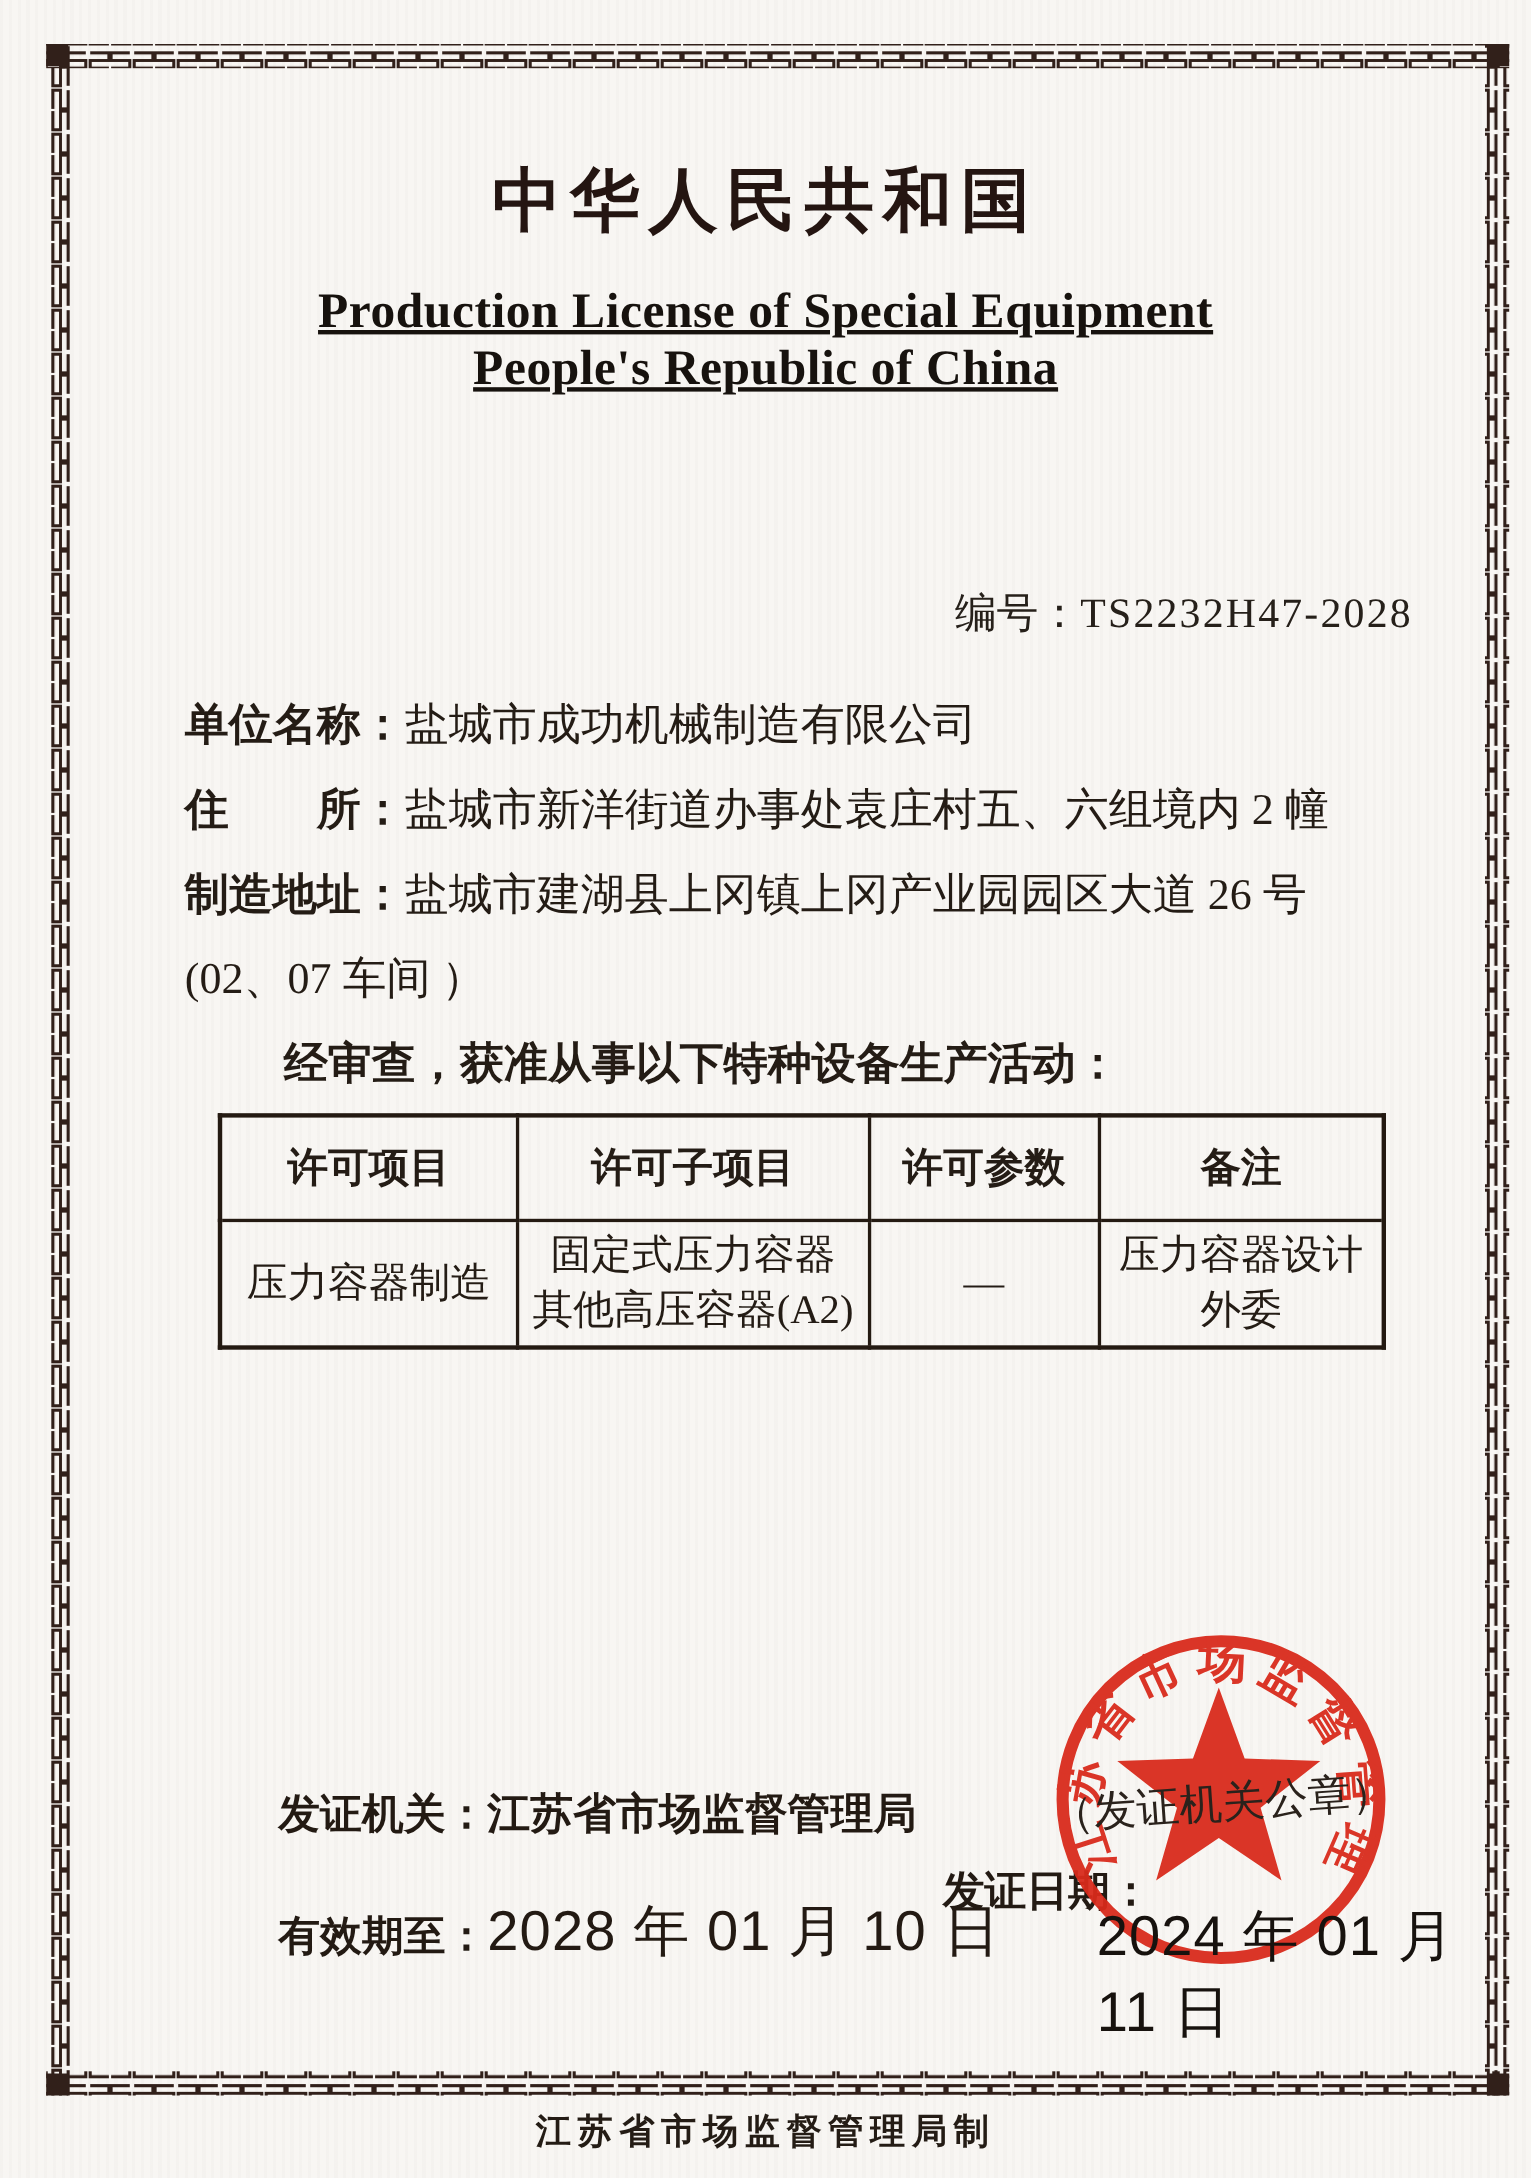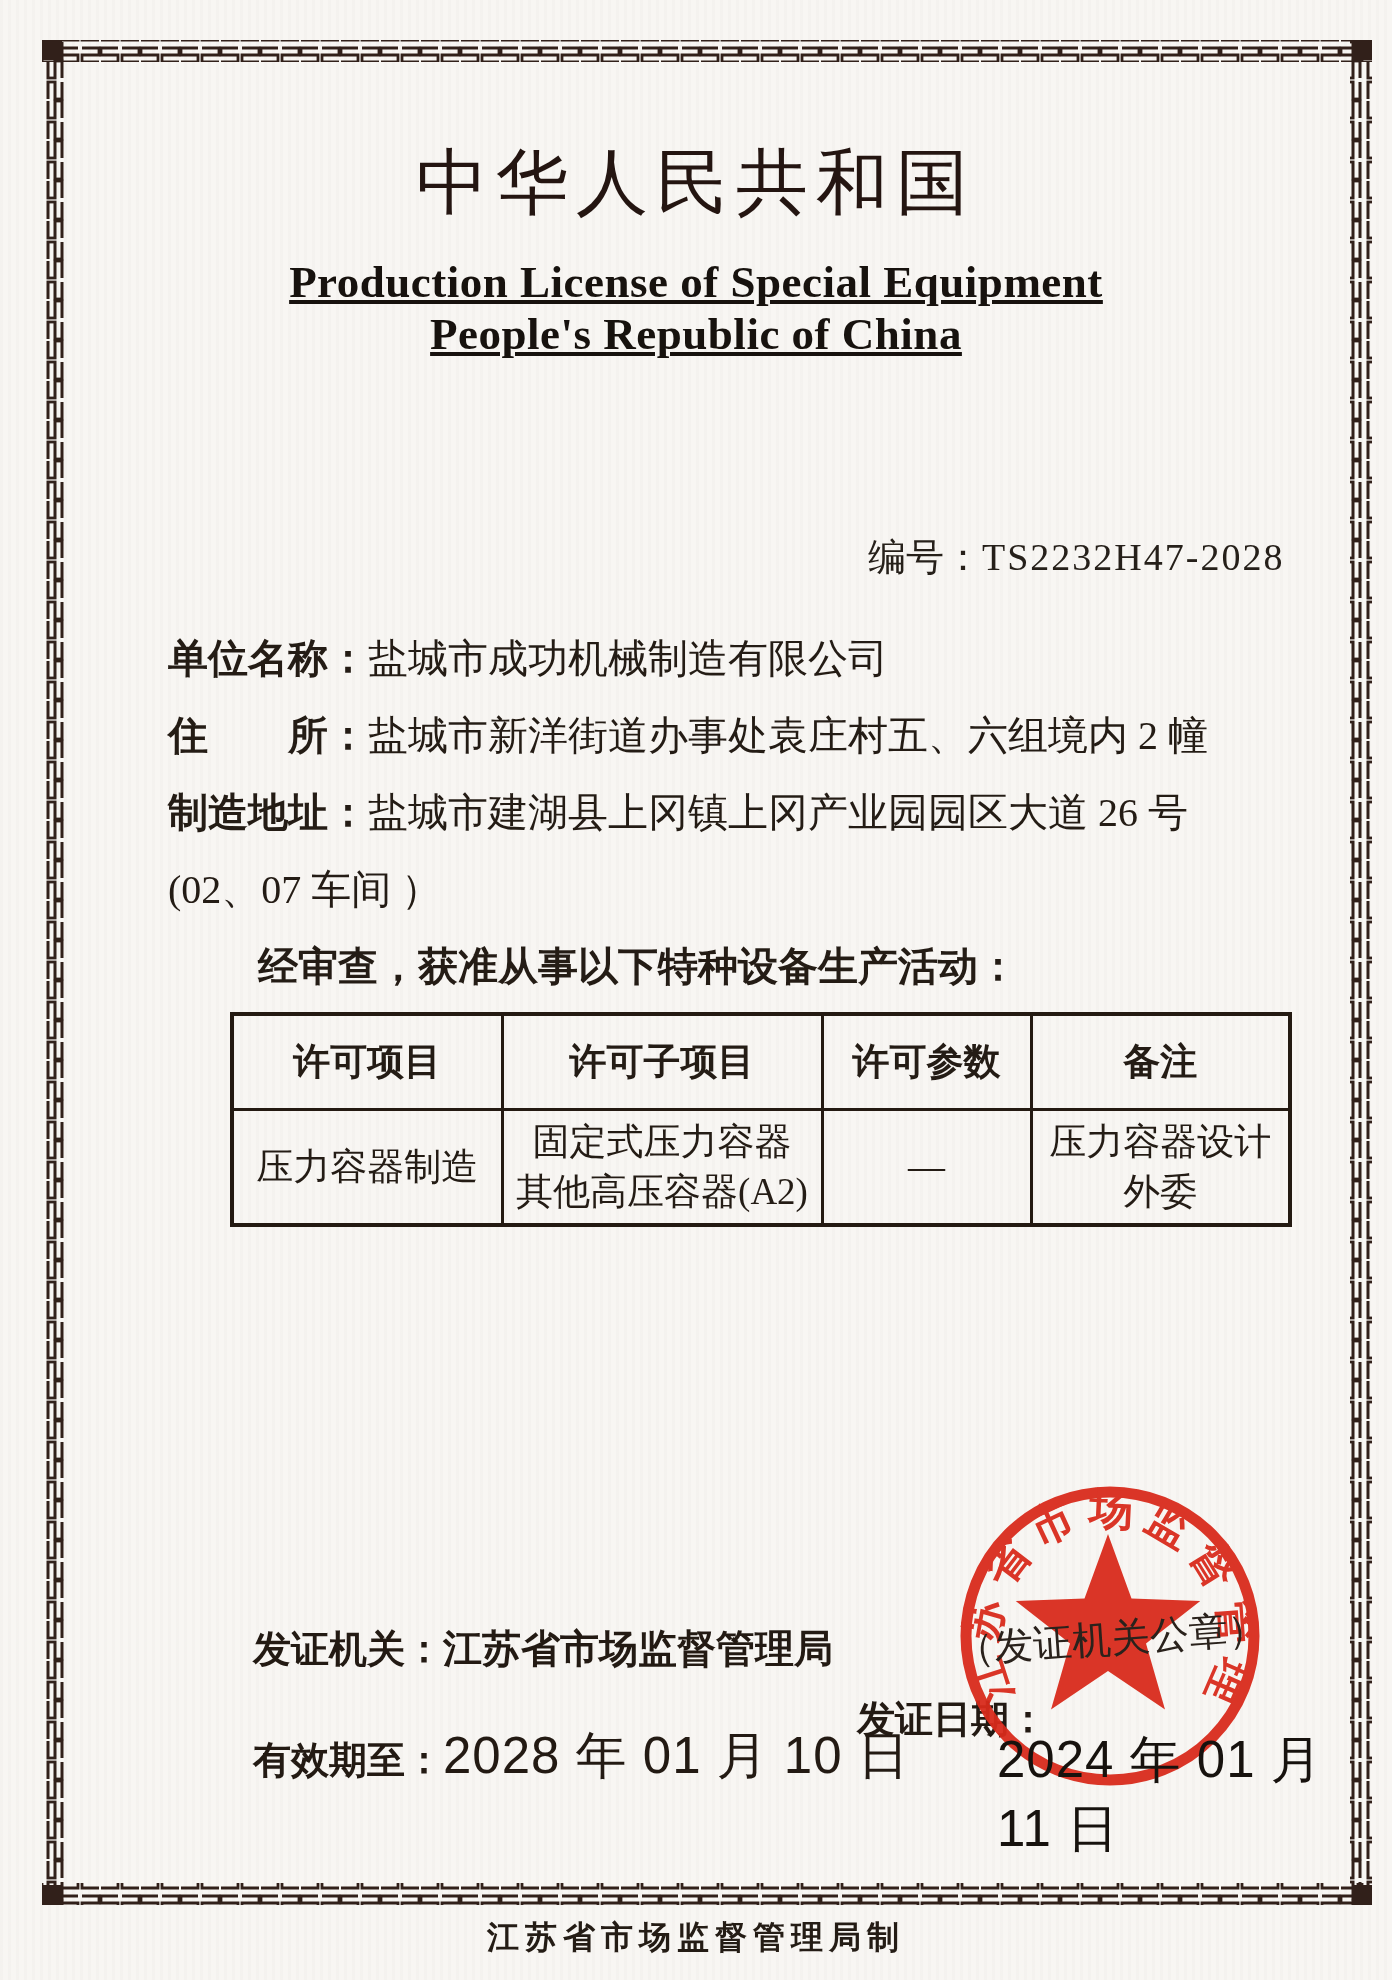--- a/index.html
+++ b/index.html
@@ -10,21 +10,21 @@
     background:#f8f6f3;
     background-image: repeating-linear-gradient(90deg, rgba(60,50,40,0.018) 0 3px, transparent 3px 8px);
     overflow:hidden;
     color:#231a13;
     font-family:"Liberation Serif", serif;
   }
   .frame { position:absolute; left:0; top:0; }
 
   
   .titles { position:absolute; top:138px; left:0; width:100%; text-align:center; }
-  .title-cn { font-size:72px; font-weight:400; letter-spacing:8px; line-height:90px; color:#241511; font-family:"Liberation Serif", serif; }
+  .title-cn { font-size:63px; font-weight:700; letter-spacing:8px; line-height:90px; color:#241511; font-family:"Liberation Serif", serif; }
   .title-cn.second { margin-top:10px; }
   .title-en { font-size:45px; font-weight:700; line-height:52px; letter-spacing:0.5px; color:#17120e; font-family:"Liberation Serif", serif;text-decoration:underline; }
   .title-en.first { margin-top:28px; }
 
   
   .license-no { position:absolute; top:532px; left:868px; font-size:38px; color:#26201a; }
   .license-no .num { font-family:"Liberation Serif", serif; letter-spacing:2px; }
 
   
   .fields { position:absolute; left:168px; top:620px; width:1078px; font-size:40px; line-height:77px; color:#241c15; }
@@ -36,21 +36,21 @@
   table.license-table {
     position:absolute; left:198px; top:1012px; width:1058px;
     border-collapse:collapse; table-layout:fixed;
     font-size:37px; color:#241c15; text-align:center;
   }
   table.license-table th, table.license-table td {
     border:3px solid #241a12; vertical-align:middle; padding:0 6px;
   }
   table.license-table th { height:92px; font-weight:600; }
   table.license-table td { height:112px; white-space:pre-line; line-height:1.35; font-weight:500; }
-  table.license-table { border:4px solid #241a12;margin-left:32px; }
+  table.license-table { border:4px solid #241a12; }
 
   
   .issuer { position:absolute; left:253px; top:1622px; font-size:38px; }
   .issuer .field-value { font-weight:700; font-size:39px; }
   .valid-until { position:absolute; left:253px; top:1722px; font-size:38px; }
   .valid-until .date, .issue-date-value { font-family:"Liberation Sans", sans-serif; font-size:51px; letter-spacing:1px; }
   .issue-date-label { position:absolute; left:857px; top:1694px; font-size:38px; }
   .issue-date-value { position:absolute; left:997px; top:1726px; z-index:6; color:#17120e; }
 
   

